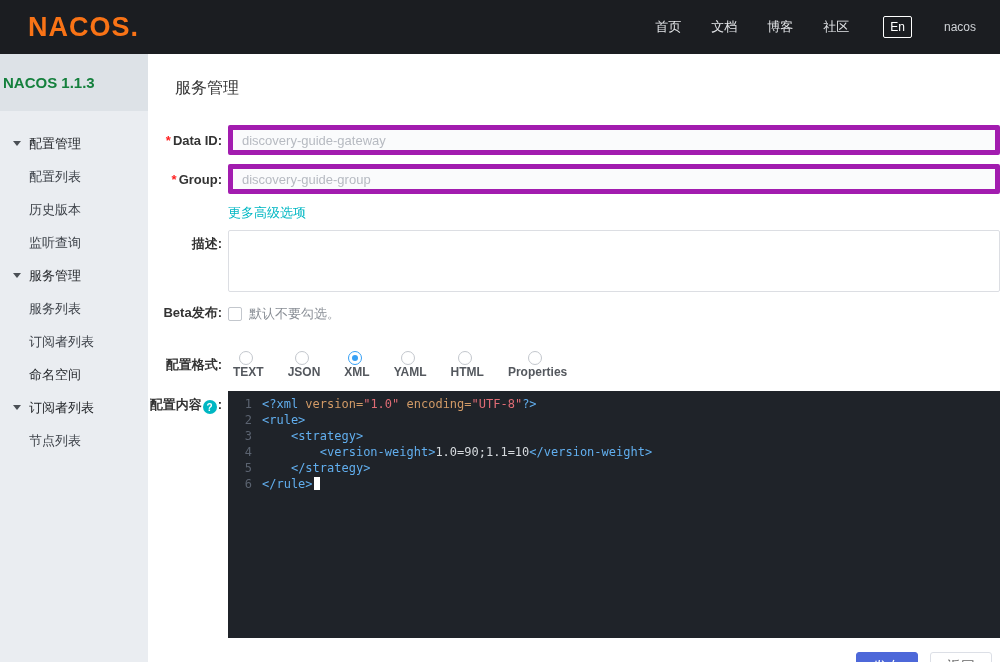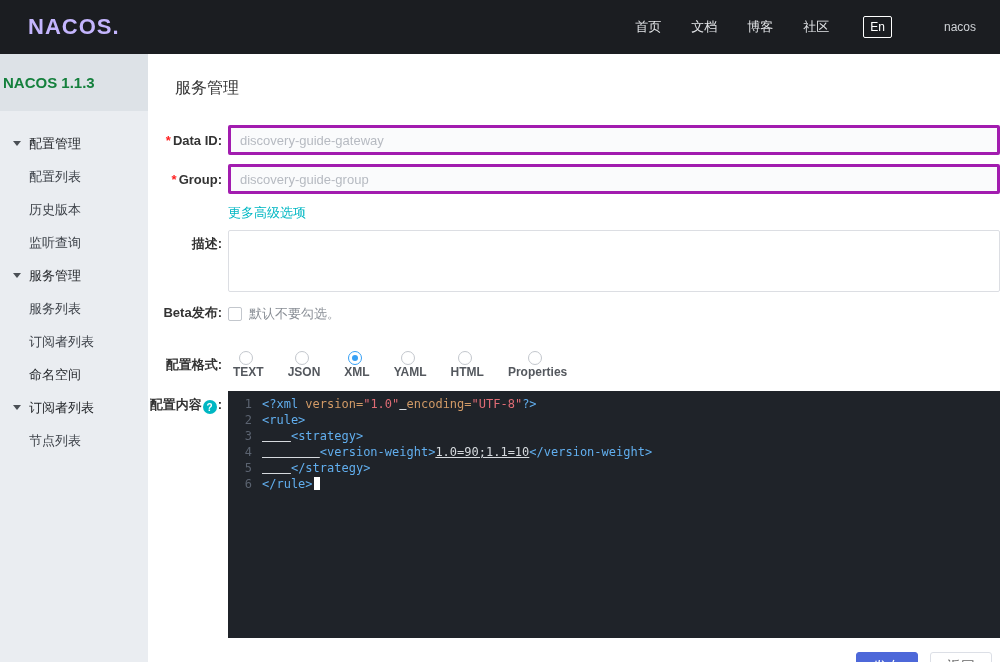--- a/index.html
+++ b/index.html
@@ -6,62 +6,62 @@
     --navbar_bg:#1b1d21; --sidebar_bg:#eaedf1; --sidebar_header_bg:#dde2e7;
     --accent_blue:#36a0f5; --button_blue:#4d68d9; --link_teal:#00b7c3;
     --required_red:#ff2121; --editor_bg:#1f2329; --editor_gutter:#5b6370;
     --tok_tag:#61aeee; --tok_attr:#d19a66; --tok_str:#e06c75; --tok_plain:#d6dade;
   }
   *{box-sizing:border-box;margin:0;padding:0;}
   html,body{width:1000px;height:662px;overflow:hidden;}
   body{font-family:"Liberation Sans","DejaVu Sans",sans-serif;background:#fff;}
 
   .navbar{height:54px;background:var(--navbar_bg);display:flex;align-items:center;justify-content:space-between;padding:0 24px 0 28px;}
-  .logo{color:#c4b5fd;font-size:22px;font-weight:bold;letter-spacing:1px;cursor:pointer;}
+  .logo{color:#f97316;font-size:27px;font-weight:bold;letter-spacing:1px;cursor:pointer;}
   .nav-right{display:flex;align-items:center;}
   .nav-link{color:#e3e5e8;font-size:13px;margin-left:30px;cursor:pointer;text-decoration:none;}
   .lang-box{color:#fff;border:1px solid #fff;border-radius:2px;font-size:12px;padding:3px 6px;margin-left:34px;cursor:pointer;}
-  .nav-user{color:#cfd2d6;font-size:12px;margin-left:52px;cursor:pointer;}
+  .nav-user{color:#cfd2d6;font-size:12px;margin-left:32px;cursor:pointer;}
 
   .layout{display:flex;height:608px;}
   .sidebar{width:148px;flex-shrink:0;background:var(--sidebar_bg);}
   .sidebar-header{height:57px;line-height:57px;padding-left:3px;background:var(--sidebar_header_bg);font-size:15px;font-weight:bold;color:#15803d;}
   .menu{padding-top:16px;}
   .menu-group{display:flex;align-items:center;height:33px;padding-left:13px;font-size:13px;color:#24272b;cursor:pointer;}
   .menu-group.no-caret{padding-left:29px;}
   .caret{width:0;height:0;border-left:4px solid transparent;border-right:4px solid transparent;border-top:5px solid #4a4f55;margin-right:8px;flex-shrink:0;}
   .menu-item{height:33px;line-height:33px;padding-left:29px;font-size:13px;color:#3e434a;cursor:pointer;}
 
   .content{flex:1;padding-top:24px;background:#fff;min-width:0;}
   .page-title{font-size:16px;color:#333;margin:0 0 26px 27px;font-weight:400;}
   .form-row{display:flex;align-items:center;margin-bottom:9px;}
   .form-row.top{align-items:flex-start;}
   .form-label{width:74px;flex-shrink:0;text-align:right;font-size:13px;font-weight:bold;color:#333;white-space:nowrap;}
   .form-row.top .form-label{padding-top:5px;}
   .form-field{flex:1;margin-left:6px;min-width:0;}
   .req{color:var(--required_red);margin-right:2px;}
-  .text-input{width:100%;height:30px;border:3px solid #a21caf;border-radius:2px;background:#fafbfc;color:#b6bac1;font-size:13px;padding:0 9px;font-family:inherit;outline:none;}
+  .text-input{width:100%;height:30px;border:5px solid #a21caf;border-radius:2px;background:#fafbfc;color:#b6bac1;font-size:13px;padding:0 9px;font-family:inherit;outline:none;}
   textarea.desc{width:100%;height:62px;border:1px solid #dcdee3;border-radius:2px;background:#fff;resize:none;font-family:inherit;font-size:13px;padding:6px 9px;color:#333;outline:none;display:block;}
   .adv-link{color:var(--link_teal);font-size:13px;cursor:pointer;display:inline-block;}
   .row-adv{margin-bottom:8px;}
   .row-desc{margin-bottom:12px;}
   .row-beta{margin-bottom:28px;}
   .row-format{margin-bottom:12px;}
   .checkbox{width:14px;height:14px;border:1px solid #c3c7cd;border-radius:2px;background:#fff;display:inline-block;vertical-align:middle;cursor:pointer;}
   .hint{font-size:13px;color:#8a8f96;margin-left:7px;vertical-align:middle;}
   .radio-item{display:inline-flex;align-items:center;margin-right:19px;cursor:pointer;flex-direction:column;}
   .radio-circle{width:14px;height:14px;border:1px solid #c3c7cd;border-radius:50%;background:#fff;display:inline-block;position:relative;flex-shrink:0;}
   .radio-circle.selected{border-color:var(--accent_blue);}
   .radio-circle.selected::after{content:"";position:absolute;left:3px;top:3px;width:6px;height:6px;border-radius:50%;background:var(--accent_blue);}
   .radio-label{font-size:12px;font-weight:bold;color:#54585e;margin-left:5px;}
   .help-circle{display:inline-flex;align-items:center;justify-content:center;width:14px;height:14px;border-radius:50%;background:var(--link_teal);color:#fff;font-size:10px;font-weight:bold;margin:0 1px;cursor:pointer;vertical-align:-2px;}
   .editor{height:247px;background:var(--editor_bg);font-family:"DejaVu Sans Mono","Liberation Mono",monospace;font-size:12px;line-height:16px;padding-top:5px;overflow:hidden;cursor:text;}
   .code-line{display:flex;white-space:pre;}
   .line-num{width:34px;text-align:right;color:var(--editor_gutter);flex-shrink:0;padding-right:10px;}
-  .tk-tag{color:var(--tok_tag);} .tk-attr{color:var(--tok_attr);} .tk-str{color:var(--tok_str);} .tk-plain{color:var(--tok_plain);text-decoration:underline;}
+  .tk-tag{color:var(--tok_tag);} .tk-attr{color:var(--tok_attr);} .tk-str{color:var(--tok_str);} .tk-plain{color:var(--tok_plain);}
   .cursor{display:inline-block;width:6px;height:13px;background:#fff;vertical-align:-2px;margin-left:1px;}
   .btn-row{display:flex;justify-content:flex-end;gap:12px;margin-top:14px;padding-right:8px;}
   .btn{height:31px;padding:0 16px;font-size:14px;border-radius:3px;cursor:pointer;border:1px solid transparent;font-family:inherit;}
   .btn-primary{background:var(--button_blue);border-color:var(--button_blue);color:#fff;}
   .btn-default{background:#fff;border-color:#dcdfe6;color:#666;}
 </style>
 </head>
 <body>
 
 <div class="navbar">

